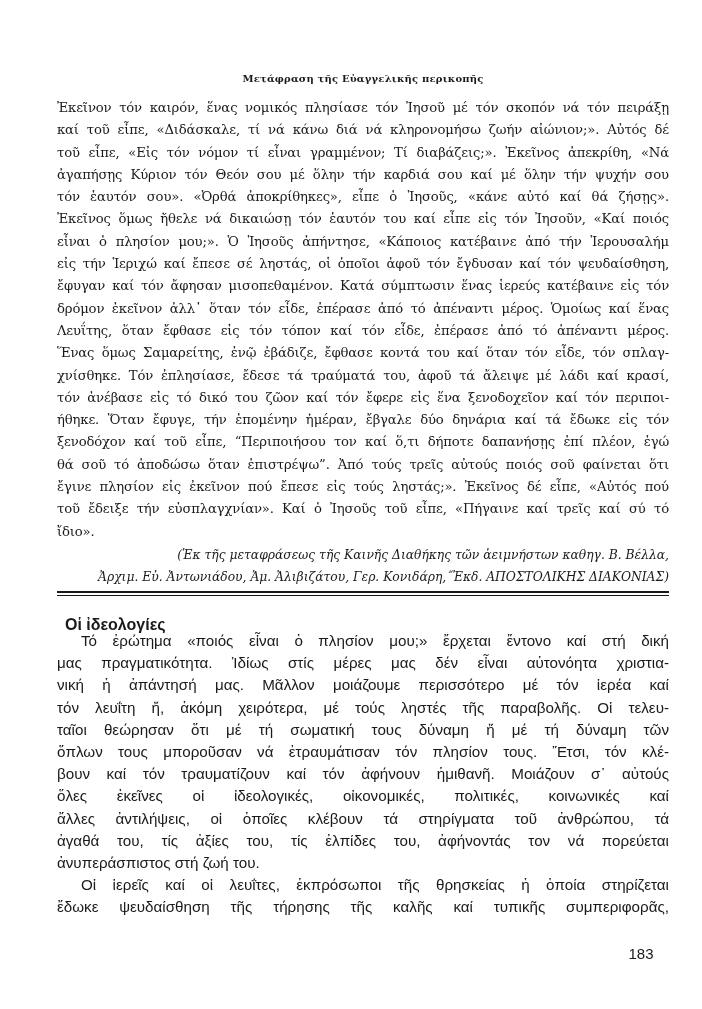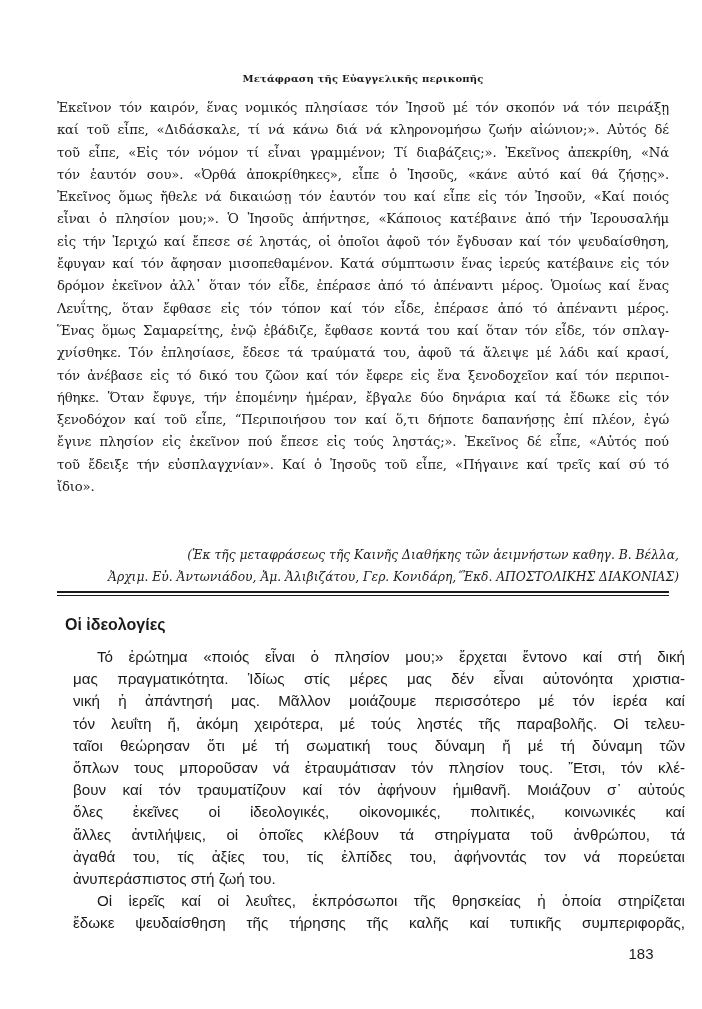--- a/index.html
+++ b/index.html
@@ -48,21 +48,21 @@
       display: block;
       text-align: justify;
       text-align-last: justify;
       white-space: nowrap;
     }
     .gospel-text .line.last {
       text-align-last: left;
     }
     .citation {
       position: absolute;
-      left: 10px;
+      left: 0;
       top: 544px;
       width: 612px;
       font-family: "DejaVu Serif", serif;
       font-style: italic;
       font-size: 12.3px;
       line-height: 22px;
       text-align: right;
       margin: 0;
     }
     .citation .cline {
@@ -100,21 +100,21 @@
       margin: 8px;
     }
     .ideology-text {
       position: absolute;
       left: 0;
       top: 630px;
       width: 612px;
       font-family: "Liberation Sans", sans-serif;
       font-size: 15.2px;
       line-height: 22.2px;
-      margin: 16px;
+      margin: 0;
     }
     .ideology-text .line {
       display: block;
       text-align: justify;
       text-align-last: justify;
       white-space: nowrap;
     }
     .ideology-text .line.indent {
       padding-left: 24px;
     }
@@ -136,32 +136,34 @@
 <body>
 
 <div class="page">
 
   <h2 class="section-title">Μετάφραση τῆς Εὐαγγελικῆς περικοπῆς</h2>
 
   <div class="gospel-text">
     <span class="line">Ἐκεῖνον τόν καιρόν, ἕνας νομικός πλησίασε τόν Ἰησοῦ μέ τόν σκοπόν νά τόν πειράξῃ</span>
     <span class="line">καί τοῦ εἶπε, «Διδάσκαλε, τί νά κάνω διά νά κληρονομήσω ζωήν αἰώνιον;». Αὐτός δέ</span>
     <span class="line">τοῦ εἶπε, «Εἰς τόν νόμον τί εἶναι γραμμένον; Τί διαβάζεις;». Ἐκεῖνος ἀπεκρίθη, «Νά</span>
+    <span class="line">ἀγαπήσῃς Κύριον τόν Θεόν σου μέ ὅλην τήν καρδιά σου καί μέ ὅλην τήν ψυχήν σου</span>
     <span class="line">τόν ἑαυτόν σου». «Ὀρθά ἀποκρίθηκες», εἶπε ὁ Ἰησοῦς, «κάνε αὐτό καί θά ζήσῃς».</span>
     <span class="line">Ἐκεῖνος ὅμως ἤθελε νά δικαιώσῃ τόν ἑαυτόν του καί εἶπε εἰς τόν Ἰησοῦν, «Καί ποιός</span>
     <span class="line">εἶναι ὁ πλησίον μου;». Ὁ Ἰησοῦς ἀπήντησε, «Κάποιος κατέβαινε ἀπό τήν Ἱερουσαλήμ</span>
     <span class="line">εἰς τήν Ἱεριχώ καί ἔπεσε σέ ληστάς, οἱ ὁποῖοι ἀφοῦ τόν ἔγδυσαν καί τόν ψευδαίσθηση,</span>
     <span class="line">ἔφυγαν καί τόν ἄφησαν μισοπεθαμένον. Κατά σύμπτωσιν ἕνας ἱερεύς κατέβαινε εἰς τόν</span>
     <span class="line">δρόμον ἐκεῖνον ἀλλ᾽ ὅταν τόν εἶδε, ἐπέρασε ἀπό τό ἀπέναντι μέρος. Ὁμοίως καί ἕνας</span>
     <span class="line">Λευΐτης, ὅταν ἔφθασε εἰς τόν τόπον καί τόν εἶδε, ἐπέρασε ἀπό τό ἀπέναντι μέρος.</span>
     <span class="line">Ἕνας ὅμως Σαμαρείτης, ἐνῷ ἐβάδιζε, ἔφθασε κοντά του καί ὅταν τόν εἶδε, τόν σπλαγ-</span>
     <span class="line">χνίσθηκε. Τόν ἐπλησίασε, ἔδεσε τά τραύματά του, ἀφοῦ τά ἄλειψε μέ λάδι καί κρασί,</span>
     <span class="line">τόν ἀνέβασε εἰς τό δικό του ζῶον καί τόν ἔφερε εἰς ἕνα ξενοδοχεῖον καί τόν περιποι-</span>
     <span class="line">ήθηκε. Ὅταν ἔφυγε, τήν ἑπομένην ἡμέραν, ἔβγαλε δύο δηνάρια καί τά ἔδωκε εἰς τόν</span>
     <span class="line">ξενοδόχον καί τοῦ εἶπε, “Περιποιήσου τον καί ὅ,τι δήποτε δαπανήσῃς ἐπί πλέον, ἐγώ</span>
+    <span class="line">θά σοῦ τό ἀποδώσω ὅταν ἐπιστρέψω”. Ἀπό τούς τρεῖς αὐτούς ποιός σοῦ φαίνεται ὅτι</span>
     <span class="line">ἔγινε πλησίον εἰς ἐκεῖνον πού ἔπεσε εἰς τούς ληστάς;». Ἐκεῖνος δέ εἶπε, «Αὐτός πού</span>
     <span class="line">τοῦ ἔδειξε τήν εὐσπλαγχνίαν». Καί ὁ Ἰησοῦς τοῦ εἶπε, «Πήγαινε καί τρεῖς καί σύ τό</span>
     <span class="line last">ἴδιο».</span>
   </div>
 
   <div class="citation">
     <span class="cline">(Ἐκ τῆς μεταφράσεως τῆς Καινῆς Διαθήκης τῶν ἀειμνήστων καθηγ. Β. Βέλλα,</span>
     <span class="cline">Ἀρχιμ. Εὐ. Ἀντωνιάδου, Ἀμ. Ἀλιβιζάτου, Γερ. Κονιδάρη,˝Ἐκδ. ΑΠΟΣΤΟΛΙΚΗΣ ΔΙΑΚΟΝΙΑΣ)</span>
   </div>
 

